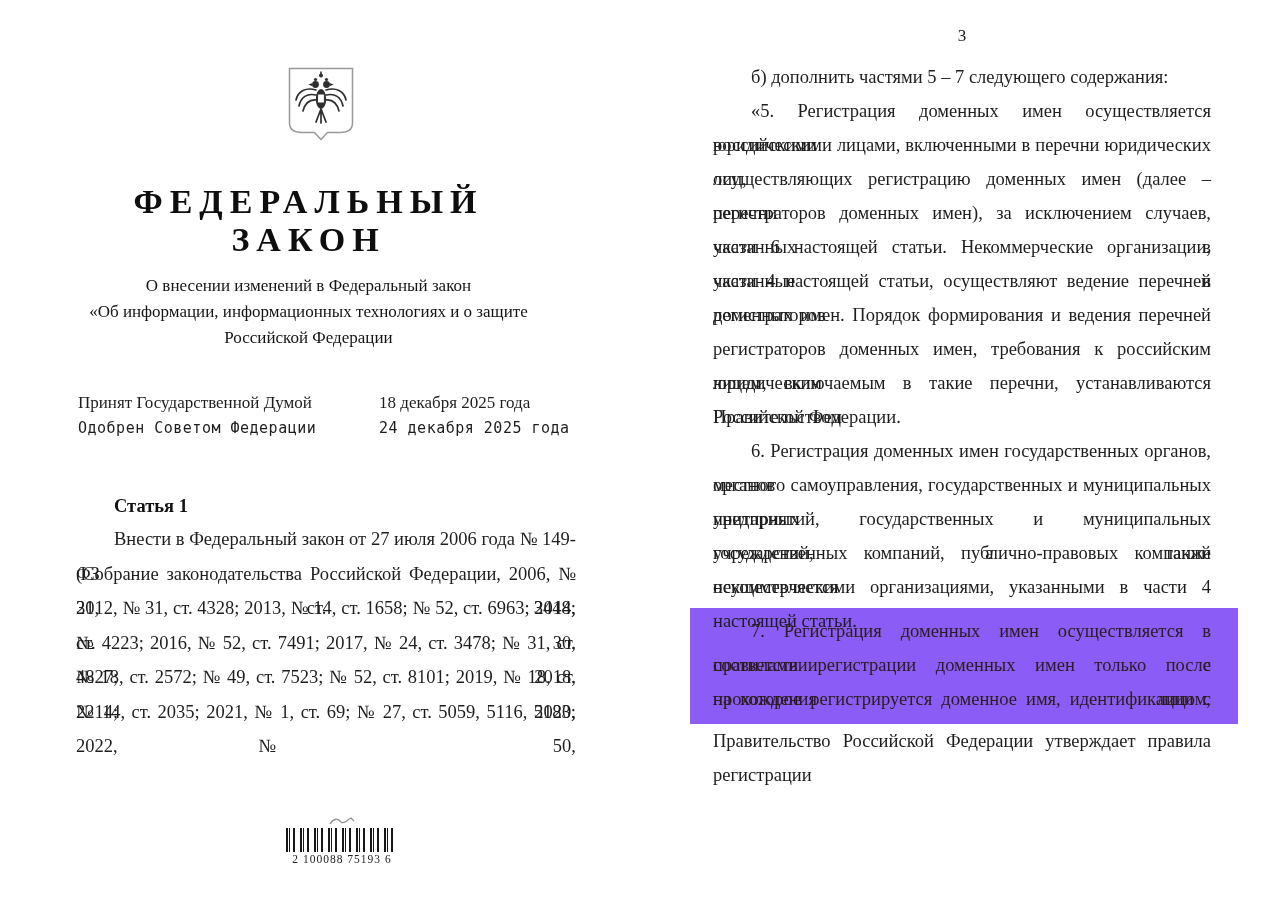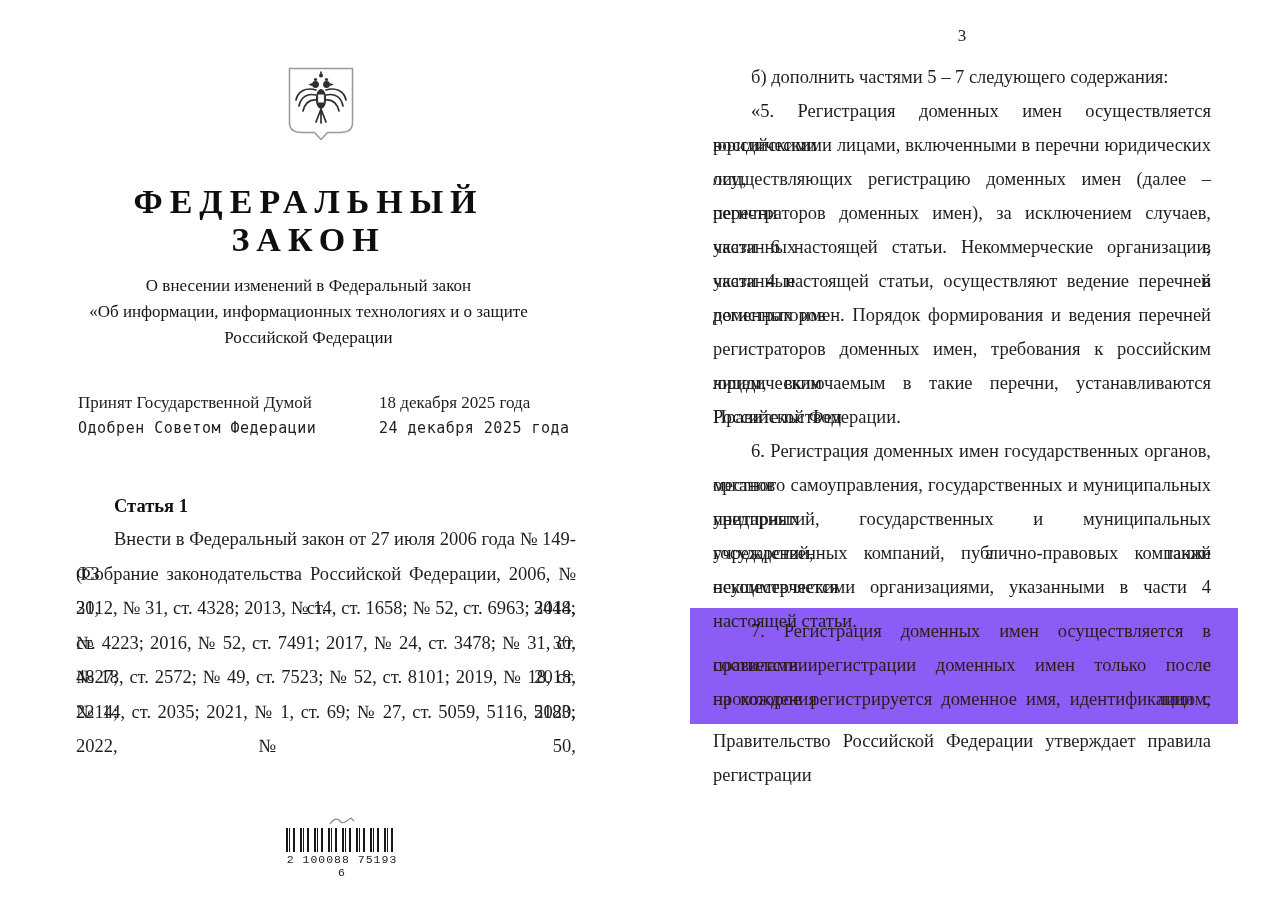--- a/index.html
+++ b/index.html
@@ -48,21 +48,21 @@
   .barcode-mark{display:block;margin:0 auto;}
   .barcode-bars{
     margin:1px auto 0 auto;width:112px;height:24px;
     background:repeating-linear-gradient(90deg,
       #171717 0 1.6px,#ffffff 1.6px 3.2px,
       #171717 3.2px 4.1px,#ffffff 4.1px 7px,
       #171717 7px 9.3px,#ffffff 9.3px 10.6px,
       #171717 10.6px 11.4px,#ffffff 11.4px 14px);
   }
   .barcode-digits{
-    margin-top:1px;font-family:Liberation Mono, monospace;
+    margin-top:1px;font-family:Liberation Serif, serif;
     font-size:11.5px;letter-spacing:1px;color:#222;
   }
 
   
   .page-num{
     position:absolute;top:26px;left:0;width:498px;text-align:center;font-size:17px;color:#222;
   }
   .content{position:absolute;top:60px;left:0;width:498px;}
   .rline{
     height:34px;line-height:34px;font-size:18.5px;

